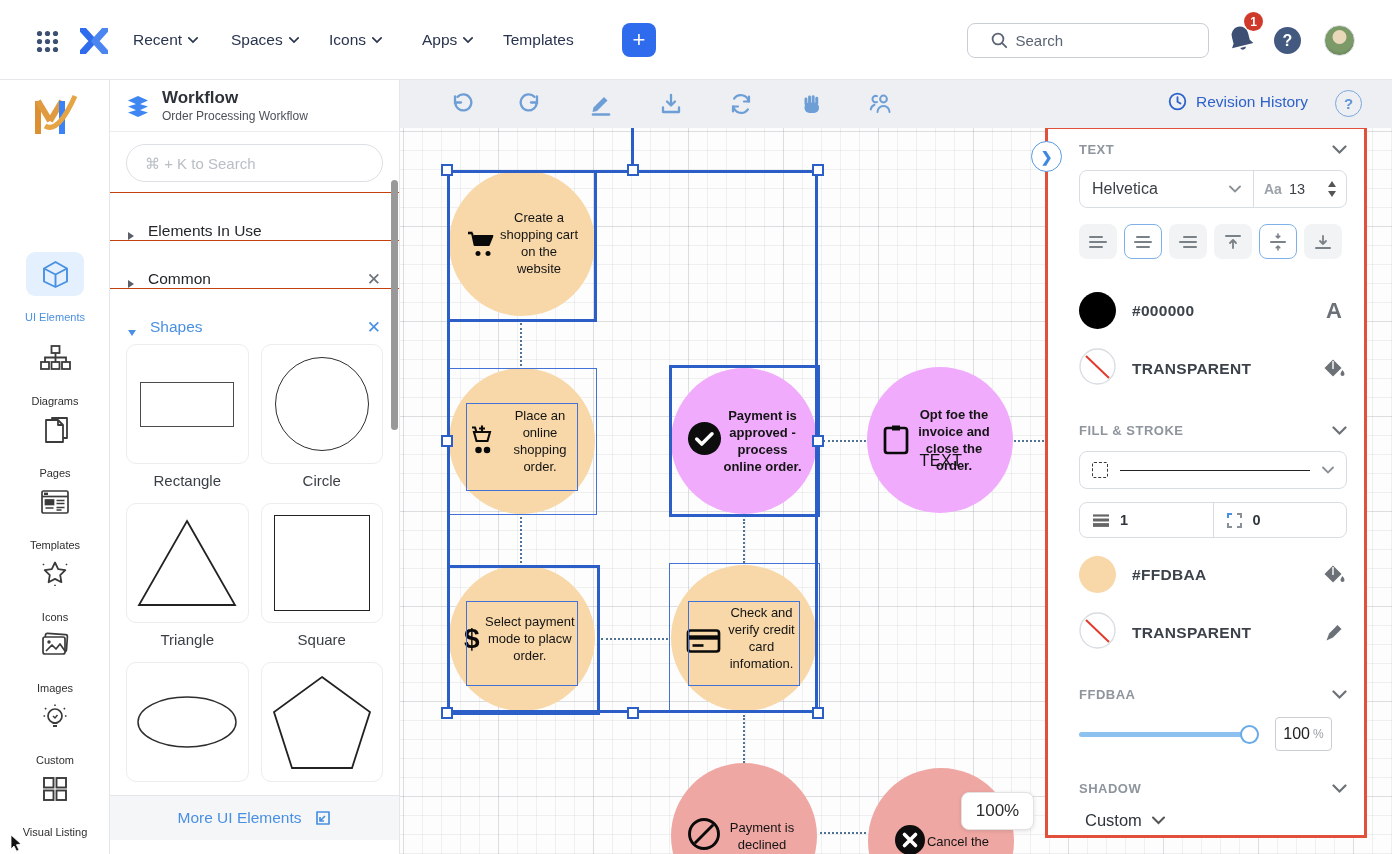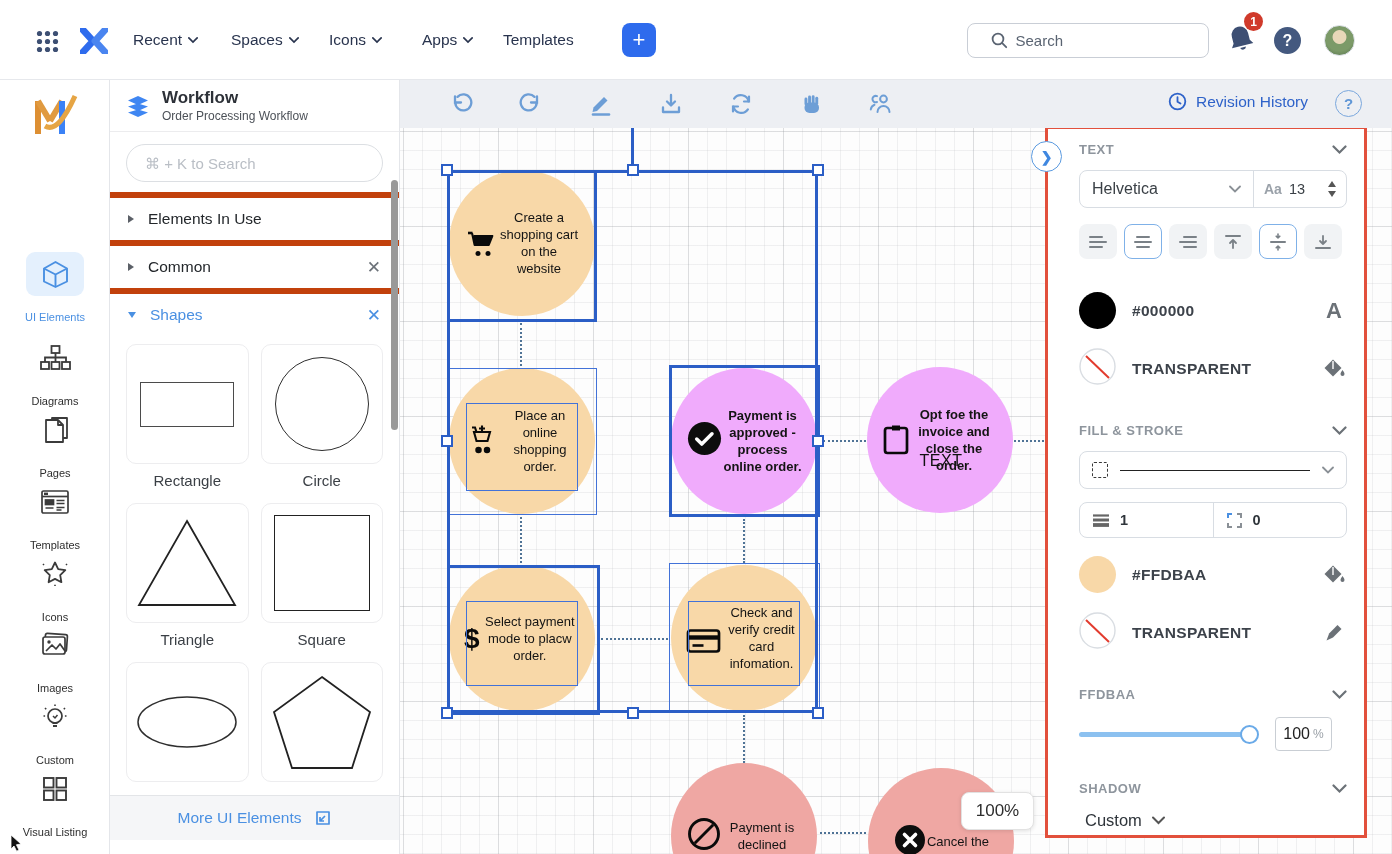--- a/index.html
+++ b/index.html
@@ -32,21 +32,21 @@
   .rail-item.active .icon-pill { background:#e4f0fd; }
 
   
   .panel { position:absolute; left:110px; top:80px; width:290px; height:774px; background:#fff; border-right:1px solid #e4e6ea; z-index:30; overflow:hidden; }
   .panel-head { height:52px; border-bottom:1px solid #ececee; display:flex; align-items:center; gap:12px; padding:0 16px; }
   .panel-title { font-size:17px; font-weight:700; color:#2d3138; line-height:19px; }
   .panel-sub { font-size:12px; color:#4c5158; margin-top:2px; }
   .panel-search { margin:12px 16px 10px; height:38px; border:1px solid #dcdfe3; border-radius:20px; display:flex; align-items:center; padding:0 18px; }
   .panel-search input { border:none; outline:none; width:100%; font-size:15px; font-family:inherit; color:#444; background:transparent; }
   .panel-search input::placeholder { color:#b9bec5; }
-  .sec-row { height:48px; border-top:6px solid #c2410c; display:flex; align-items:center; padding:0 18px; gap:14px; cursor:pointer; background:#fff; }
+  .sec-row { height:48px; border-top:1px solid #c2410c; display:flex; align-items:flex-end; padding:0 18px; gap:14px; cursor:pointer; background:#fff; }
   .sec-row .t { font-size:15.5px; color:#23272b; }
   .sec-row.open .t { color:#4a90e2; }
   .caret-r { width:0; height:0; border-left:6px solid #5b6067; border-top:4.5px solid transparent; border-bottom:4.5px solid transparent; }
   .caret-d { width:0; height:0; border-top:6px solid #4a90e2; border-left:4.5px solid transparent; border-right:4.5px solid transparent; }
   .x-btn { margin-left:auto; font-size:17px; color:#6c7279; line-height:1; }
   .sec-row.open .x-btn { color:#4a90e2; }
   .shape-grid { display:grid; grid-template-columns:1fr 1fr; gap:10px 12px; padding:8px 16px; }
   .shape-card { background:#fff; border:1px solid #ededef; border-radius:10px; height:120px; display:flex; align-items:center; justify-content:center; cursor:pointer; }
   .shape-lbl { font-size:15px; color:#3a3f45; text-align:center; margin:-2px 0 4px; }
   .sh-rect { width:94px; height:45px; border:1.6px solid #4b4b4b; background:#fff; }

